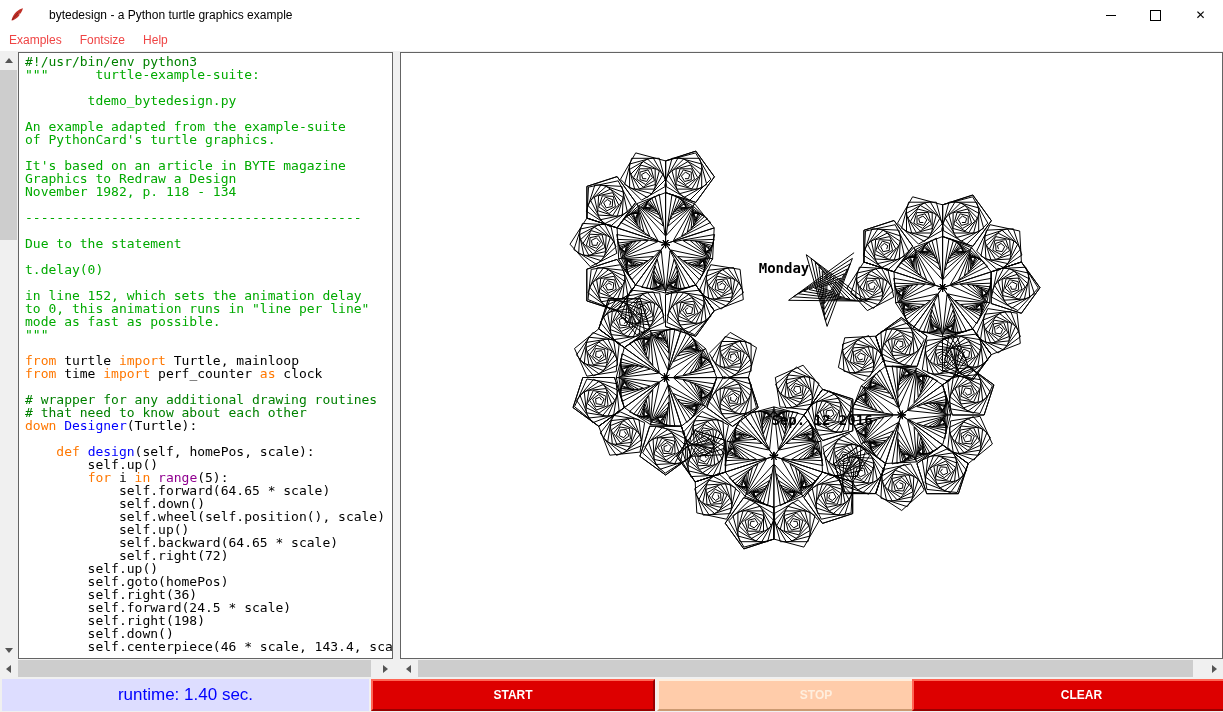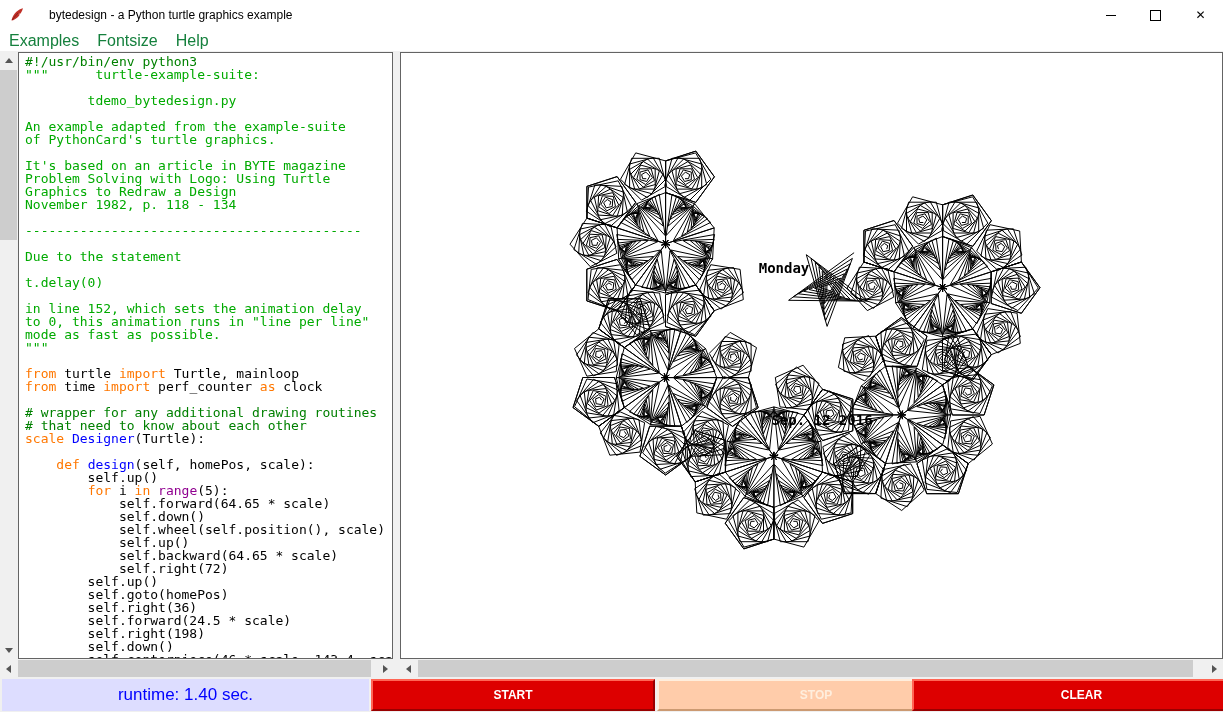--- a/index.html
+++ b/index.html
@@ -12,21 +12,21 @@
   .app-icon{margin-left:9px;width:16px;height:16px;flex:0 0 auto}
   .title-text{margin-left:24px;font-size:12px;color:#000}
   .win-btns{position:absolute;right:0;top:0;height:30px;display:flex}
   .win-btn{width:45px;height:30px;display:flex;align-items:center;justify-content:center;cursor:default}
   .glyph-min{width:10px;height:1px;background:#000}
   .glyph-max{width:9px;height:9px;border:1px solid #000}
   .glyph-close{font-size:12px;color:#000;line-height:1}
 
   
   .menubar{left:0;top:30px;width:1223px;height:21px;background:#ffffff;display:flex;align-items:center}
-  .menu-item{display:inline-block;padding:0 9px;font-size:16px;height:21px;line-height:21px;color:#15803d}
+  .menu-item{display:inline-block;padding:0 9px;font-size:12px;height:21px;line-height:21px;color:#ef4444}
 
   
   .vscroll{left:0;top:52px;width:17px;height:607px;background:#f0f0f0}
   .hscroll-code{left:0;top:660px;width:394px;height:17px;background:#f0f0f0}
   .hscroll-canvas{left:400px;top:660px;width:823px;height:17px;background:#f0f0f0}
   .sb-arrow{position:absolute;width:17px;height:17px;display:flex;align-items:center;justify-content:center}
   .sb-thumb{position:absolute;background:#cdcdcd}
   .tri{width:0;height:0;border-style:solid}
   .tri-up{border-width:0 4px 5px 4px;border-color:transparent transparent #555 transparent}
   .tri-down{border-width:5px 4px 0 4px;border-color:#555 transparent transparent transparent}
@@ -112,41 +112,40 @@
 <div class="abs code-area">
     <div class="code-line"><span class="tok-c">#!/usr/bin/env python3</span></div>
     <div class="code-line"><span class="tok-s">"""      turtle-example-suite:</span></div>
     <div class="code-line">&nbsp;</div>
     <div class="code-line"><span class="tok-s">        tdemo_bytedesign.py</span></div>
     <div class="code-line">&nbsp;</div>
     <div class="code-line"><span class="tok-s">An example adapted from the example-suite</span></div>
     <div class="code-line"><span class="tok-s">of PythonCard's turtle graphics.</span></div>
     <div class="code-line">&nbsp;</div>
     <div class="code-line"><span class="tok-s">It's based on an article in BYTE magazine</span></div>
-    <div class="code-line"><span class="tok-s">Problem Solving with Logo: Using Turtle</span></div>
     <div class="code-line"><span class="tok-s">Graphics to Redraw a Design</span></div>
     <div class="code-line"><span class="tok-s">November 1982, p. 118 - 134</span></div>
     <div class="code-line">&nbsp;</div>
     <div class="code-line"><span class="tok-s">-------------------------------------------</span></div>
     <div class="code-line">&nbsp;</div>
     <div class="code-line"><span class="tok-s">Due to the statement</span></div>
     <div class="code-line">&nbsp;</div>
     <div class="code-line"><span class="tok-s">t.delay(0)</span></div>
     <div class="code-line">&nbsp;</div>
     <div class="code-line"><span class="tok-s">in line 152, which sets the animation delay</span></div>
     <div class="code-line"><span class="tok-s">to 0, this animation runs in "line per line"</span></div>
     <div class="code-line"><span class="tok-s">mode as fast as possible.</span></div>
     <div class="code-line"><span class="tok-s">"""</span></div>
     <div class="code-line">&nbsp;</div>
     <div class="code-line"><span class="tok-k">from</span><span class="tok-p"> turtle </span><span class="tok-k">import</span><span class="tok-p"> Turtle, mainloop</span></div>
     <div class="code-line"><span class="tok-k">from</span><span class="tok-p"> time </span><span class="tok-k">import</span><span class="tok-p"> perf_counter </span><span class="tok-k">as</span><span class="tok-p"> clock</span></div>
     <div class="code-line">&nbsp;</div>
     <div class="code-line"><span class="tok-c"># wrapper for any additional drawing routines</span></div>
     <div class="code-line"><span class="tok-c"># that need to know about each other</span></div>
-    <div class="code-line"><span class="tok-k">scale</span><span class="tok-p"> </span><span class="tok-d">Designer</span><span class="tok-p">(Turtle):</span></div>
+    <div class="code-line"><span class="tok-k">down</span><span class="tok-p"> </span><span class="tok-d">Designer</span><span class="tok-p">(Turtle):</span></div>
     <div class="code-line">&nbsp;</div>
     <div class="code-line"><span class="tok-p">    </span><span class="tok-k">def</span><span class="tok-p"> </span><span class="tok-d">design</span><span class="tok-p">(self, homePos, scale):</span></div>
     <div class="code-line"><span class="tok-p">        self.up()</span></div>
     <div class="code-line"><span class="tok-p">        </span><span class="tok-k">for</span><span class="tok-p"> i </span><span class="tok-k">in</span><span class="tok-p"> </span><span class="tok-b">range</span><span class="tok-p">(5):</span></div>
     <div class="code-line"><span class="tok-p">            self.forward(64.65 * scale)</span></div>
     <div class="code-line"><span class="tok-p">            self.down()</span></div>
     <div class="code-line"><span class="tok-p">            self.wheel(self.position(), scale)</span></div>
     <div class="code-line"><span class="tok-p">            self.up()</span></div>
     <div class="code-line"><span class="tok-p">            self.backward(64.65 * scale)</span></div>
     <div class="code-line"><span class="tok-p">            self.right(72)</span></div>

